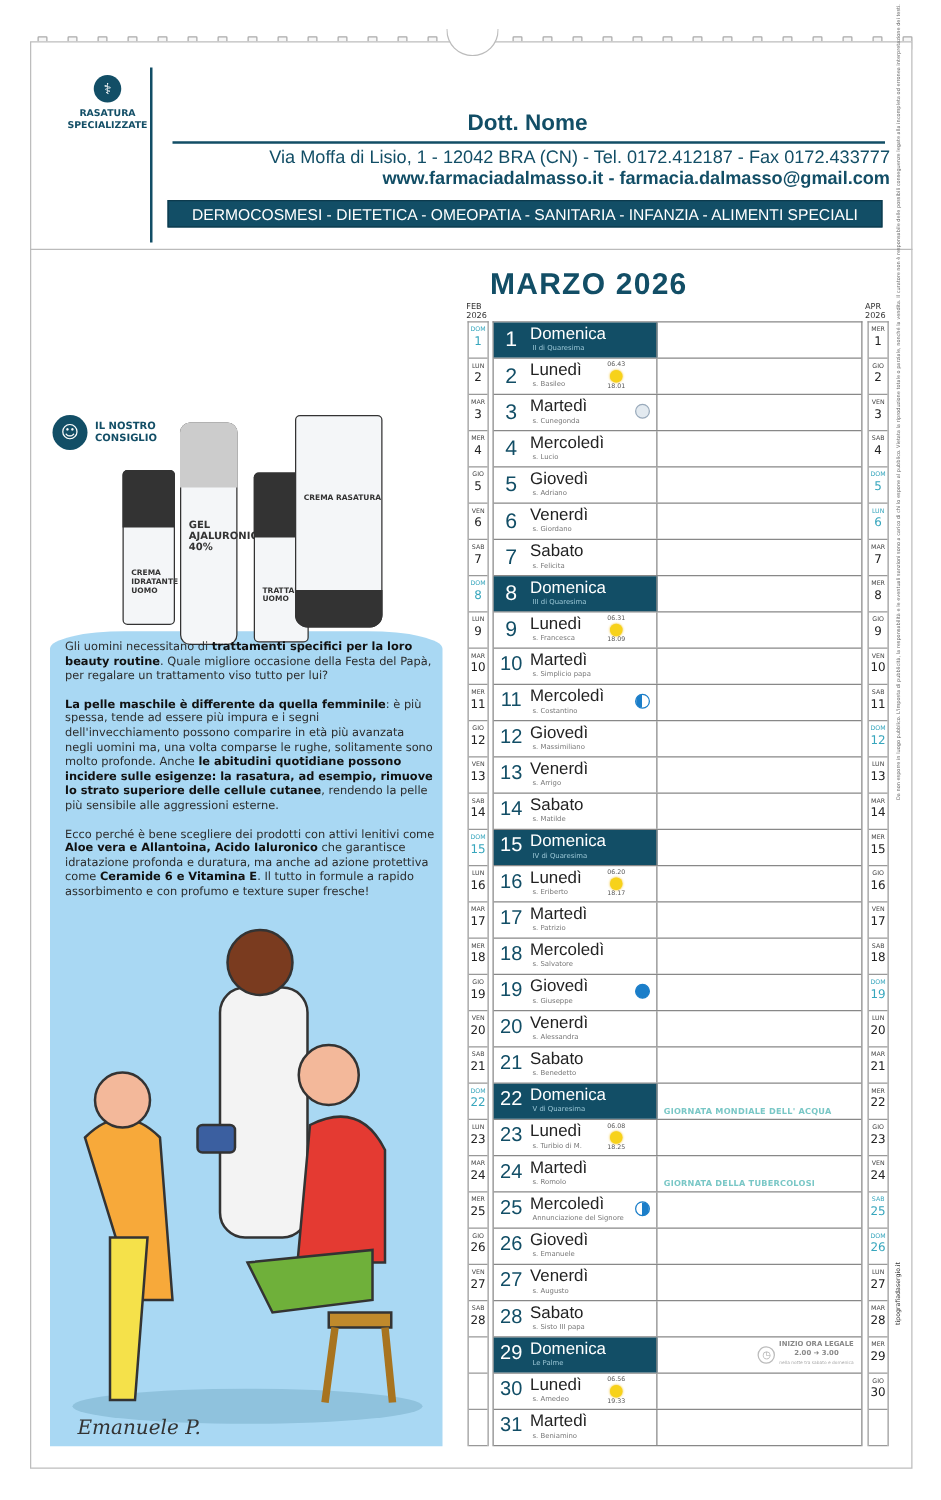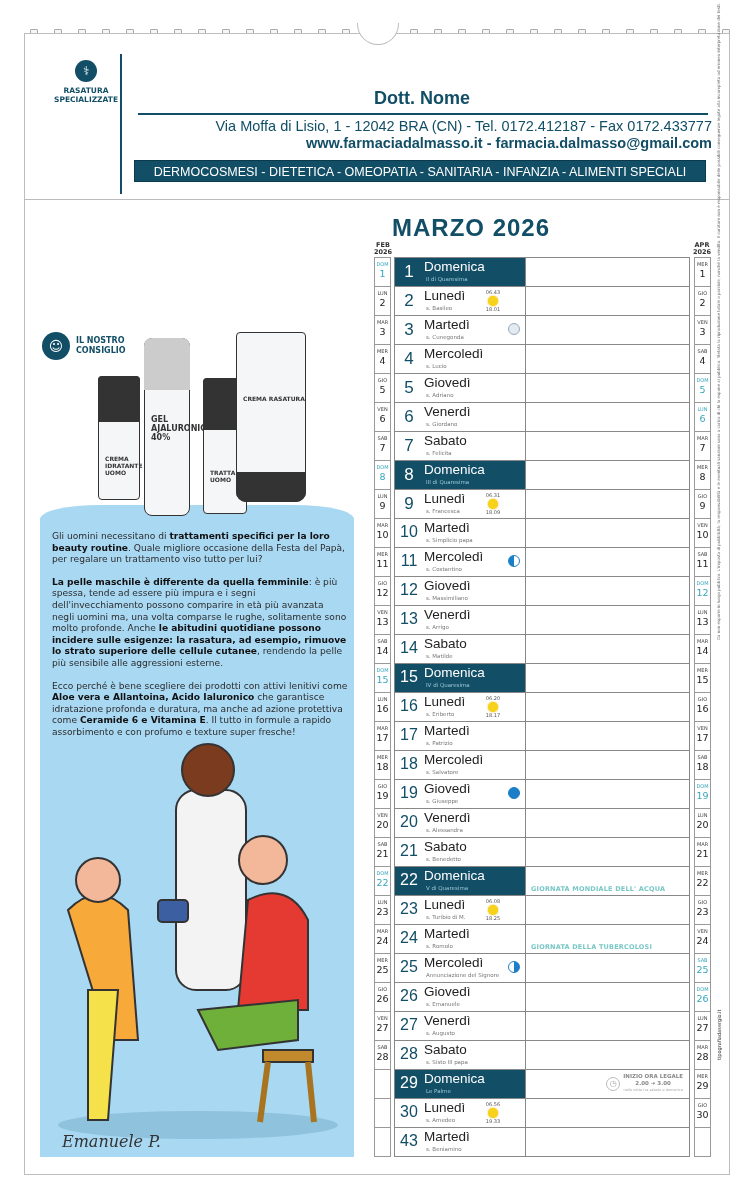--- a/index.html
+++ b/index.html
@@ -22,28 +22,28 @@
 .divider{position:absolute;left:24px;top:199px;width:706px;height:1px;background:#bbb}
 
 .festa{position:absolute;left:40px;top:254px;font-family:"Liberation Sans",sans-serif;font-weight:bold;font-size:31px;line-height:31px;color:#5bb7e8;letter-spacing:1px}
 .cons{position:absolute;left:42px;top:332px;display:flex;align-items:center;gap:6px}
 .cons-ic{width:28px;height:28px;border-radius:50%;background:#124e66;color:#fff;font-size:14px;text-align:center;line-height:28px}
 .cons-txt{font-size:8px;font-weight:bold;color:#124e66;line-height:10px}
 .prod{position:absolute;background:#f4f6f8;border:1.5px solid #333;border-radius:4px}
 .prod .cap{position:absolute;left:-1px;top:-1px;right:-1px;background:#333;border-radius:4px 4px 0 0}
 .prod .lbl{position:absolute;left:6px;font-size:6px;font-weight:bold;color:#333;line-height:7px}
 .bluebg{position:absolute;left:40px;top:505px;width:314px;height:652px;background:#a9d8f3;border-radius:60px 60px 0 0 / 14px 14px 0 0}
-.body-txt{position:absolute;left:52px;top:531px;width:296px;font-size:9.1px;line-height:11.6px;color:#2c2c2c}
+.body-txt{position:absolute;left:52px;top:513px;width:296px;font-size:9.1px;line-height:11.6px;color:#2c2c2c}
 .body-txt p{margin-bottom:11px}
 .body-txt b{color:#111}
 .cartoon{position:absolute;left:48px;top:730px;width:300px;height:420px}
 .sig{position:absolute;left:62px;top:1132px;font-family:"DejaVu Serif",serif;font-style:italic;font-size:16px;color:#333}
 
 .month-title{position:absolute;left:392px;top:214px;font-family:"Liberation Sans",sans-serif;font-weight:bold;font-size:24px;color:#124e66;letter-spacing:1px}
-.mini-h{position:absolute;font-size:6.5px;font-weight:bold;color:#333;text-align:center;line-height:7px}
+.mini-h{position:absolute;font-size:6.5px;font-weight:normal;color:#333;text-align:left;line-height:7px}
 .mini{position:absolute;width:17px;border:1px solid #999;border-bottom:none}
 .mini .c{height:29px;border-bottom:1px solid #999;text-align:center;padding-top:3px}
 .mini .d{font-size:5px;color:#444;display:block;line-height:7px}
 .mini .n{font-size:9.5px;color:#222;display:block;line-height:12px}
 .mini .c.sun .d,.mini .c.sun .n{color:#37a6bd}
 .days{position:absolute;left:394px;top:257px;width:296px;border:1px solid #888;border-bottom:none}
 .row{position:relative;height:29px;border-bottom:1px solid #888;display:flex}
 .row .left{width:131px;height:100%;position:relative;border-right:1px solid #888}
 .row .right{flex:1;position:relative}
 .row.sunday .left{background:#124e66}
@@ -709,21 +709,21 @@
         <div class="sunmoon">
           <div class="">06.56</div>
           <div class="sun"></div>
           <div class="">19.33</div>
         </div>
       </div>
       <div class="right"></div>
     </div>
     <div class="row">
       <div class="left">
-        <div class="num two">43</div>
+        <div class="num two">31</div>
         <div class="dname">Martedì</div>
         <div class="saint">s. Beniamino</div>
       </div>
       <div class="right"></div>
     </div>
   </div>
 
 <div class="vertical-note">Da non esporre in luogo pubblico. L'imposta di pubblicità, la responsabilità e le eventuali sanzioni sono a carico di chi lo espone al pubblico. Vietata la riproduzione totale o parziale, nonché la vendita. Il curatore non è responsabile delle possibili conseguenze legate alla incompleta od erronea interpretazione dei testi.</div>
 <div class="vertical-note2">tipografiadasergio.it</div>
 

